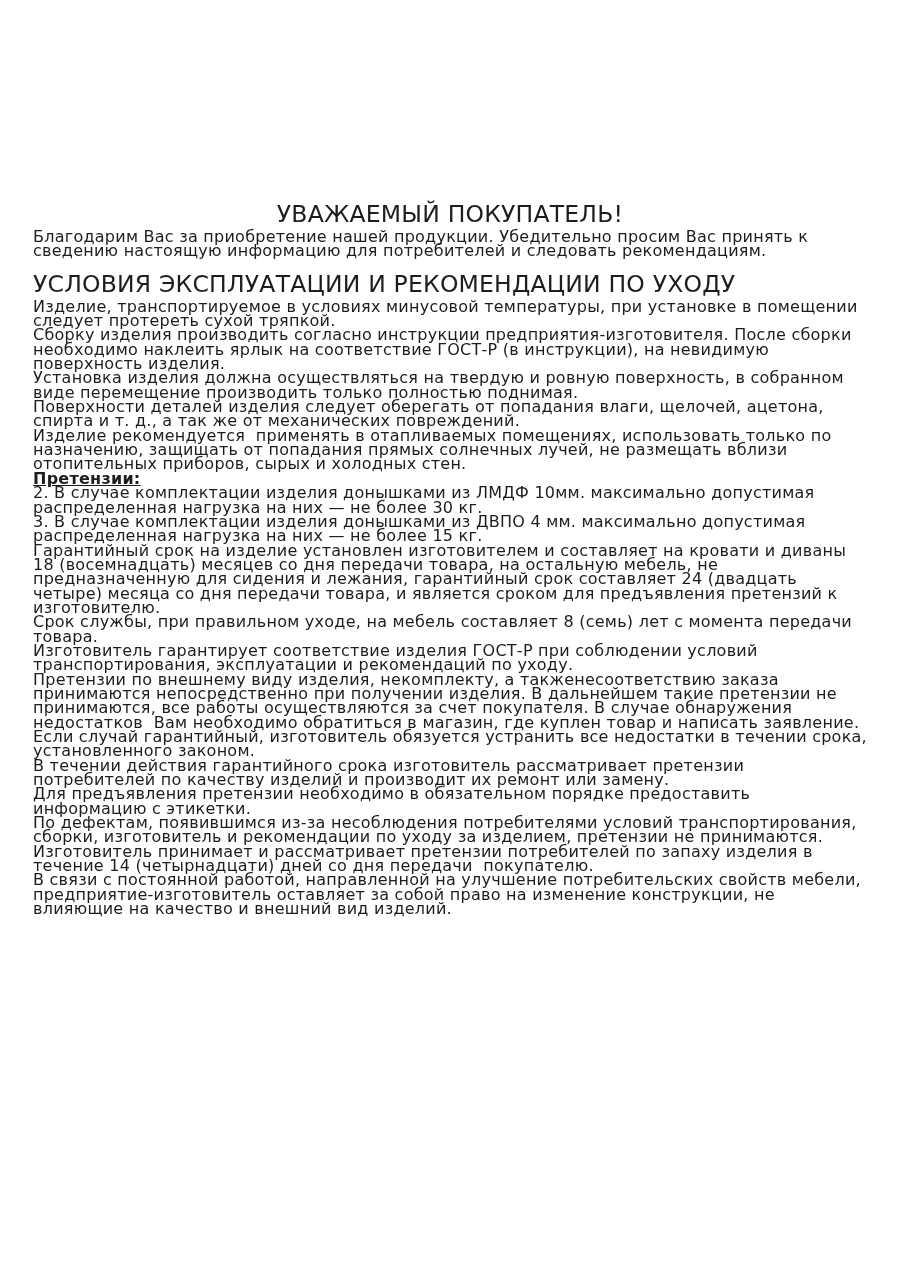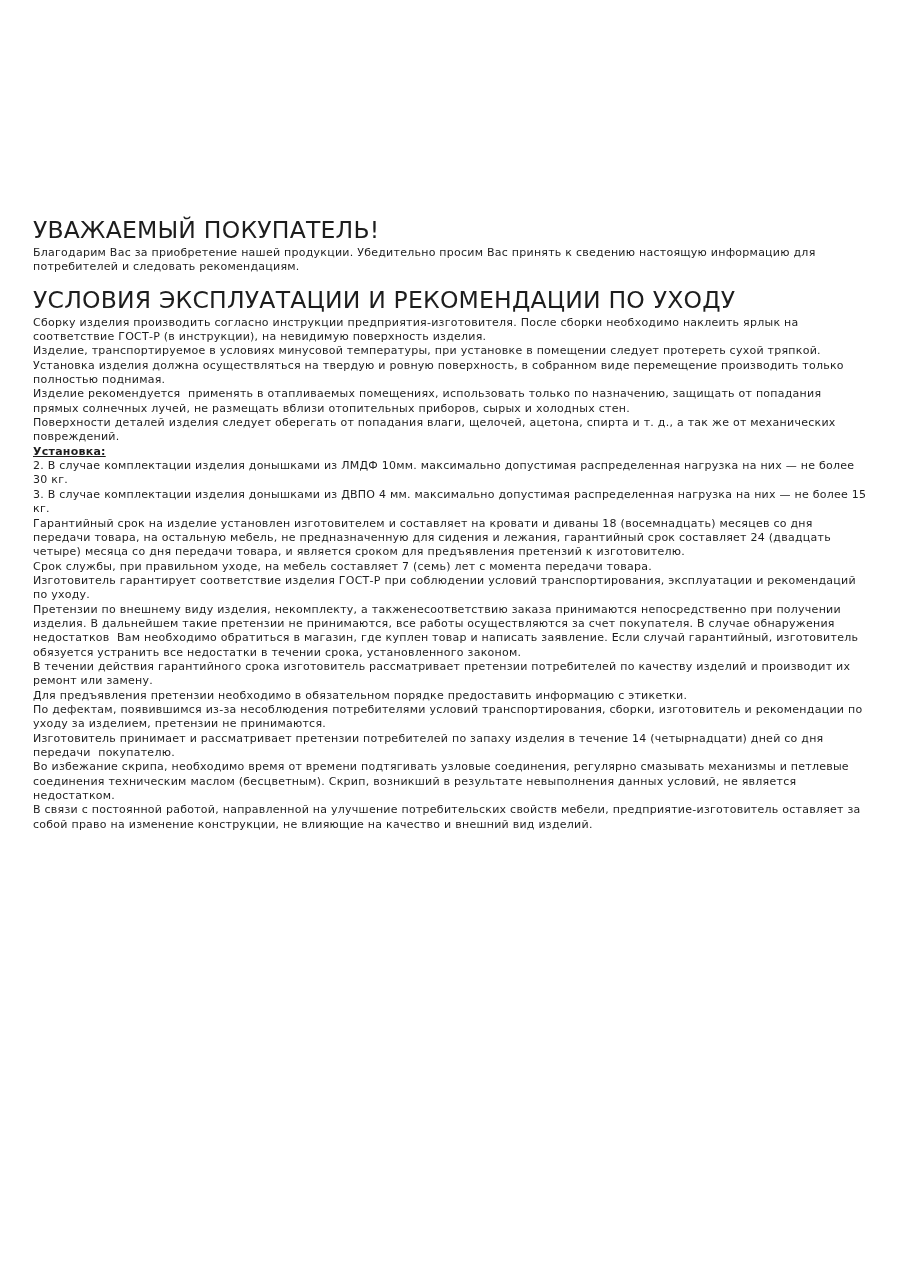--- a/index.html
+++ b/index.html
@@ -24,23 +24,23 @@
   .doc-section { margin: 0; }
   .section-title {
     font-size: 23.5px;
     font-weight: 400;
     line-height: 26px;
     letter-spacing: 0.2px;
     margin: 12px 0 3px 0;
     white-space: pre-line;
     color: #1d1d1d;
   }
-  .doc-section:first-child .section-title { margin-top: 16px; }
+  .doc-section:first-child .section-title { margin-top: 0; text-align: center; }
   .body-text {
-    font-size: 11px;
+    font-size: 16px;
     line-height: 14.35px;
     letter-spacing: 0.25px;
     margin: 0;
     white-space: pre-wrap;
     color: #1d1d1d;
   }
   .attention-label {
     font-weight: 700;
     text-decoration: underline;
   }
@@ -50,39 +50,38 @@
 
 <div class="page">
 
   <section class="doc-section">
     <h1 class="section-title">УВАЖАЕМЫЙ ПОКУПАТЕЛЬ!</h1>
     <p class="body-text">Благодарим Вас за приобретение нашей продукции. Убедительно просим Вас принять к сведению настоящую информацию для потребителей и следовать рекомендациям.</p>
   </section>
 
   <section class="doc-section">
     <h1 class="section-title">УСЛОВИЯ ЭКСПЛУАТАЦИИ И РЕКОМЕНДАЦИИ ПО УХОДУ</h1>
+    <p class="body-text">Изделие, транспортируемое в условиях минусовой температуры, при установке в помещении следует протереть сухой тряпкой.</p>
     <p class="body-text">Сборку изделия производить согласно инструкции предприятия-изготовителя. После сборки необходимо наклеить ярлык на соответствие ГОСТ-Р (в инструкции), на невидимую поверхность изделия.</p>
-    <p class="body-text">Изделие, транспортируемое в условиях минусовой температуры, при установке в помещении следует протереть сухой тряпкой.</p>
     <p class="body-text">Установка изделия должна осуществляться на твердую и ровную поверхность, в собранном виде перемещение производить только полностью поднимая.</p>
+    <p class="body-text">Поверхности деталей изделия следует оберегать от попадания влаги, щелочей, ацетона, спирта и т. д., а так же от механических повреждений.</p>
     <p class="body-text">Изделие рекомендуется  применять в отапливаемых помещениях, использовать только по назначению, защищать от попадания прямых солнечных лучей, не размещать вблизи отопительных приборов, сырых и холодных стен.</p>
-    <p class="body-text">Поверхности деталей изделия следует оберегать от попадания влаги, щелочей, ацетона, спирта и т. д., а так же от механических повреждений.</p>
-    <p class="body-text attention-label">Установка:</p>
+    <p class="body-text attention-label">Претензии:</p>
     <p class="body-text">2. В случае комплектации изделия донышками из ЛМДФ 10мм. максимально допустимая распределенная нагрузка на них — не более 30 кг.</p>
     <p class="body-text">3. В случае комплектации изделия донышками из ДВПО 4 мм. максимально допустимая распределенная нагрузка на них — не более 15 кг.</p>
   </section>
 
   <section class="doc-section">
     <p class="body-text">Гарантийный срок на изделие установлен изготовителем и составляет на кровати и диваны 18 (восемнадцать) месяцев со дня передачи товара, на остальную мебель, не предназначенную для сидения и лежания, гарантийный срок составляет 24 (двадцать четыре) месяца со дня передачи товара, и является сроком для предъявления претензий к изготовителю.</p>
-    <p class="body-text">Срок службы, при правильном уходе, на мебель составляет 7 (семь) лет с момента передачи товара.</p>
+    <p class="body-text">Срок службы, при правильном уходе, на мебель составляет 8 (семь) лет с момента передачи товара.</p>
     <p class="body-text">Изготовитель гарантирует соответствие изделия ГОСТ-Р при соблюдении условий транспортирования, эксплуатации и рекомендаций по уходу.</p>
     <p class="body-text">Претензии по внешнему виду изделия, некомплекту, а такженесоответствию заказа принимаются непосредственно при получении изделия. В дальнейшем такие претензии не принимаются, все работы осуществляются за счет покупателя. В случае обнаружения недостатков  Вам необходимо обратиться в магазин, где куплен товар и написать заявление. Если случай гарантийный, изготовитель обязуется устранить все недостатки в течении срока, установленного законом.</p>
     <p class="body-text">В течении действия гарантийного срока изготовитель рассматривает претензии потребителей по качеству изделий и производит их ремонт или замену.</p>
     <p class="body-text">Для предъявления претензии необходимо в обязательном порядке предоставить информацию с этикетки.</p>
     <p class="body-text">По дефектам, появившимся из-за несоблюдения потребителями условий транспортирования, сборки, изготовитель и рекомендации по уходу за изделием, претензии не принимаются.</p>
     <p class="body-text">Изготовитель принимает и рассматривает претензии потребителей по запаху изделия в течение 14 (четырнадцати) дней со дня передачи  покупателю.</p>
   </section>
 
   <section class="doc-section">
-    <p class="body-text">Во избежание скрипа, необходимо время от времени подтягивать узловые соединения, регулярно смазывать механизмы и петлевые соединения техническим маслом (бесцветным). Скрип, возникший в результате невыполнения данных условий, не является недостатком.</p>
     <p class="body-text">В связи с постоянной работой, направленной на улучшение потребительских свойств мебели, предприятие-изготовитель оставляет за собой право на изменение конструкции, не влияющие на качество и внешний вид изделий.</p>
   </section>
 
 </div>
 
 </body></html>

